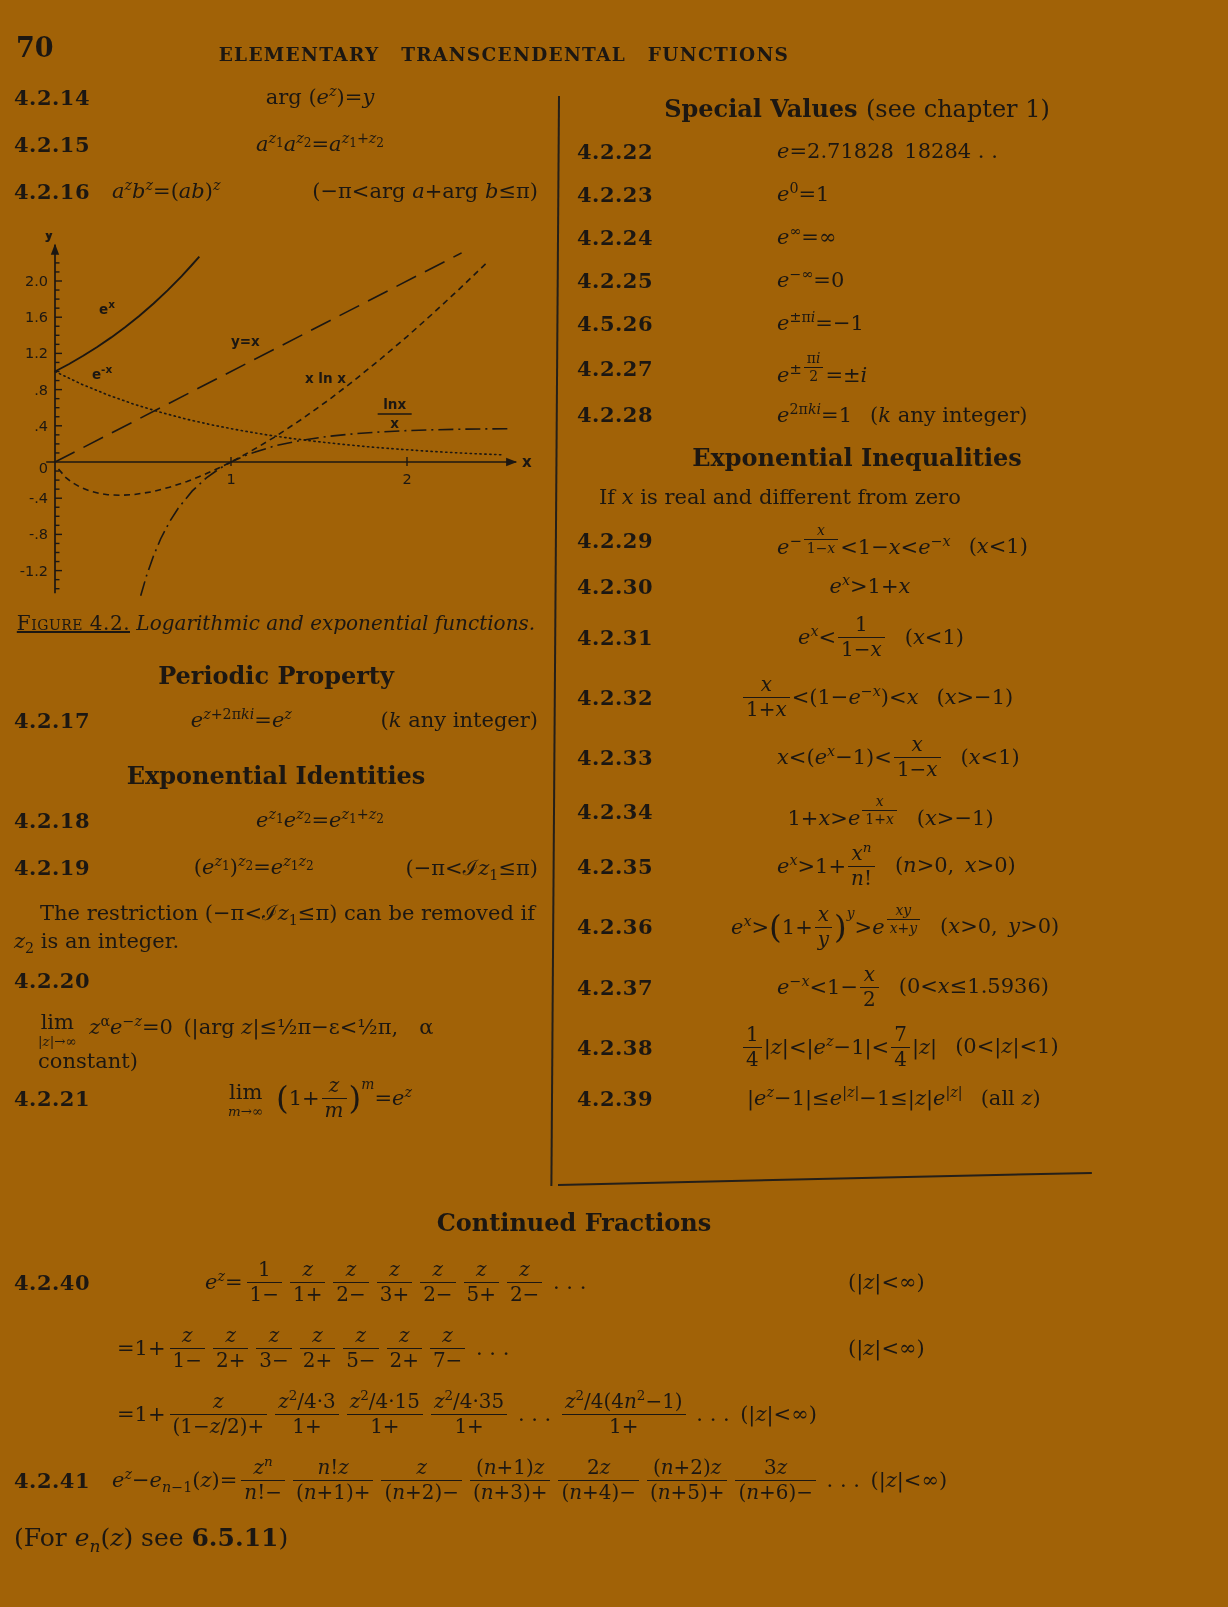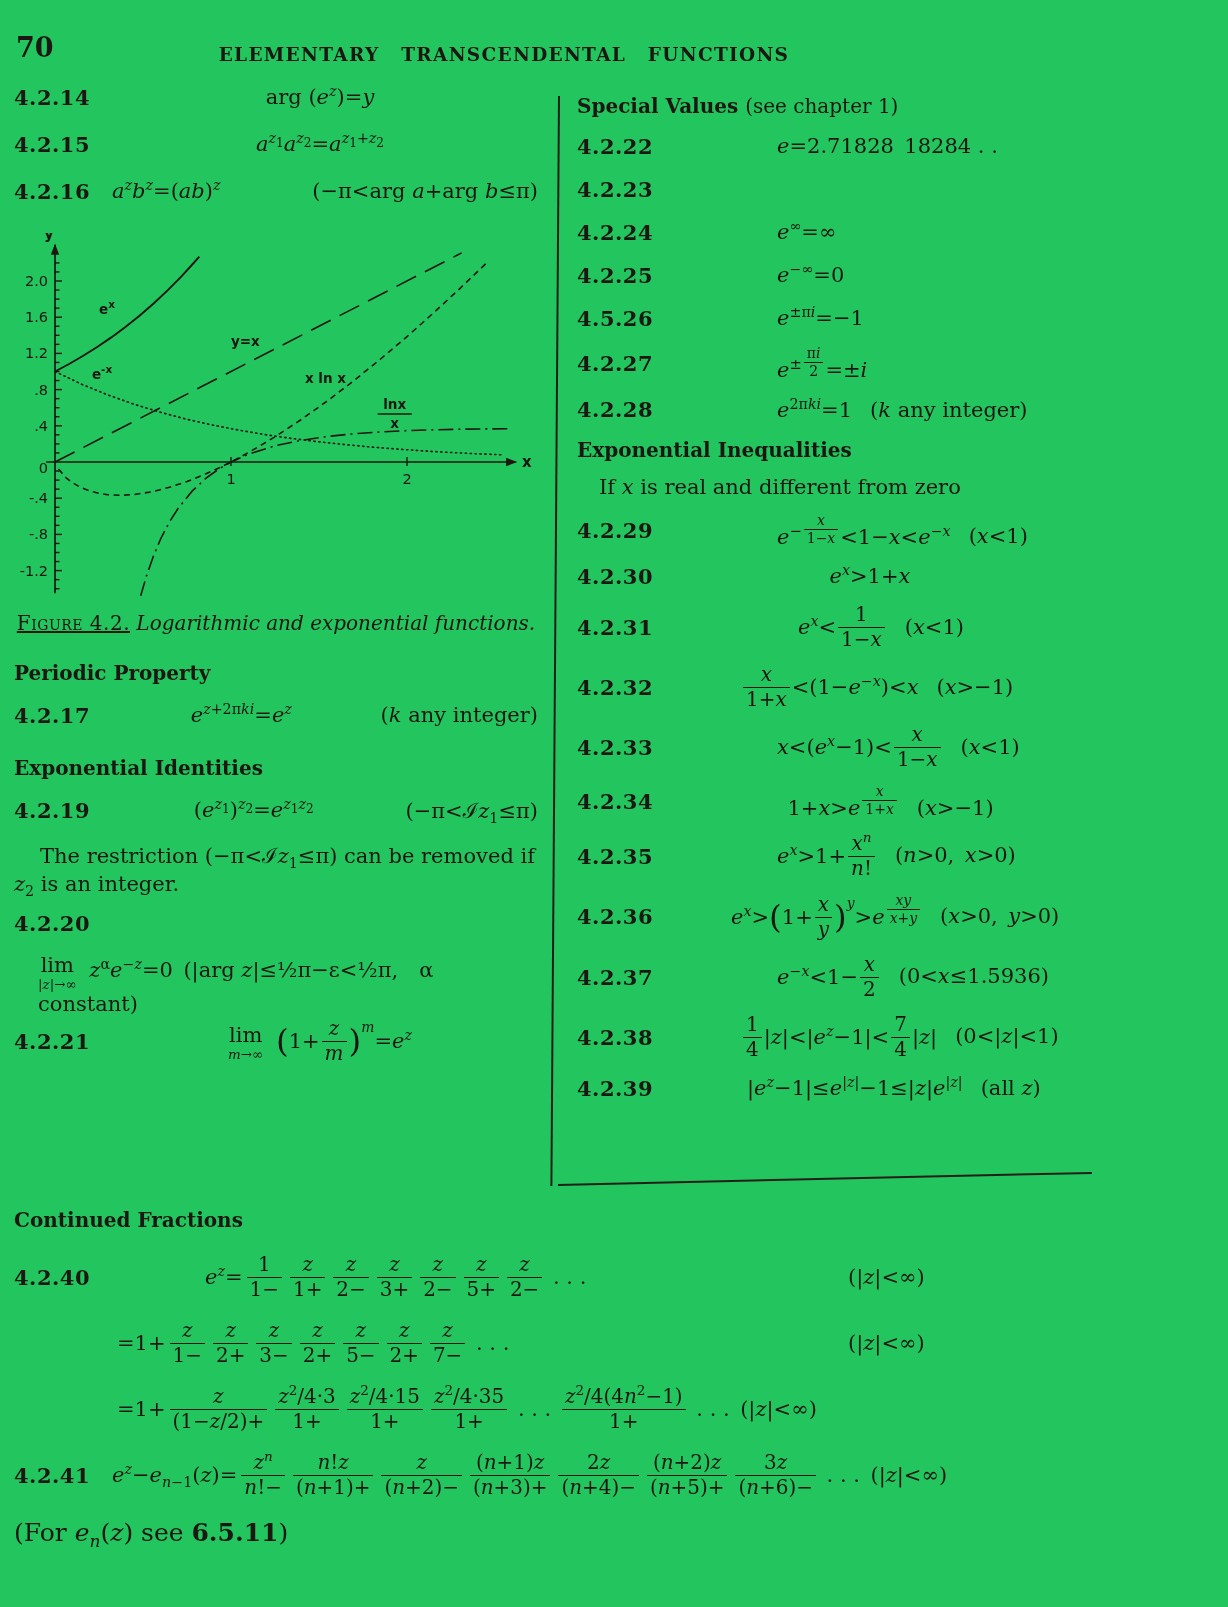--- a/index.html
+++ b/index.html
@@ -1,16 +1,16 @@
 <!DOCTYPE html>
 <html><head>
 <meta charset="utf-8">
 <style>
   html,body{margin:0;padding:0;background:#e9e7e2;}
-  #page{position:relative;width:1228px;height:1607px;background:#22c55e;
+  #page{position:relative;width:1228px;height:1607px;background:#a16207;
         font-family:"DejaVu Serif",serif;color:#1c1712;overflow:hidden;}
   
   .pageno{position:absolute;left:16px;top:32px;font-size:27px;font-weight:bold;}
   .htitle{position:absolute;left:4px;top:44px;width:1000px;text-align:center;
           font-size:18.5px;font-weight:bold;letter-spacing:1.3px;word-spacing:14px;}
   
   .divider-v{position:absolute;left:558px;top:96px;width:2px;height:1090px;background:#241f19;
              transform:rotate(.4deg);transform-origin:top center;}
   .divider-h{position:absolute;left:558px;top:1184px;width:534px;height:2px;background:#241f19;
              transform:rotate(-1.3deg);transform-origin:left center;}
@@ -24,21 +24,21 @@
   .eqf{flex:1 1 auto;}
   .col-left .topeqs .eqf,.col-left .sec .eqf{text-align:center;}
   .col-left .eqrow.tight .eqf{text-align:center;padding-left:10px;flex:0 1 auto;}
   .rcond{margin-left:auto;flex:0 0 auto;}
   .icond{margin-left:18px;}
   .col-right .eqrow{margin-bottom:13px;}
   .col-right .eqf{text-align:left;padding-left:112px;}
   .ownline .eqno{display:block;}
   .fline{font-size:21px;padding-left:24px;margin:4px 0 2px 0;}
   
-  .shead{font-size:20px;font-weight:bold;margin:26px 0 15px 0;}
+  .shead{font-size:24px;font-weight:bold;text-align:center;margin:26px 0 15px 0;}
   .col-right .shead{margin:12px 0 13px 0;}
   .shead .norm{font-weight:normal;}
   .note{font-size:21px;line-height:1.34;margin:2px 0 10px 0;text-indent:26px;}
   .intro{font-size:21px;padding-left:22px;margin:2px 0 14px 0;}
   
   i{font-style:italic;}
   sup{font-size:.68em;line-height:0;}
   sub{font-size:.68em;line-height:0;}
   sup sub,sub sub{font-size:.85em;}
   .fr{display:inline-block;text-align:center;vertical-align:-.62em;line-height:1.1;font-size:.95em;margin:0 2px;}
@@ -171,20 +171,24 @@
           <div class="shead">Periodic Property</div>
           <div class="eqrow">
             <span class="eqno">4.2.17</span>
             <span class="eqf"><i>e</i><sup><i>z</i>+2π<i>ki</i></sup>=<i>e</i><sup><i>z</i></sup></span>
             <span class="rcond">(<i>k</i> any integer)</span>
           </div>
         </div>
         <div class="sec">
           <div class="shead">Exponential Identities</div>
           <div class="eqrow">
+            <span class="eqno">4.2.18</span>
+            <span class="eqf"><i>e</i><sup><i>z</i><sub>1</sub></sup><i>e</i><sup><i>z</i><sub>2</sub></sup>=<i>e</i><sup><i>z</i><sub>1</sub>+<i>z</i><sub>2</sub></sup></span>
+          </div>
+          <div class="eqrow">
             <span class="eqno">4.2.19</span>
             <span class="eqf">(<i>e</i><sup><i>z</i><sub>1</sub></sup>)<sup><i>z</i><sub>2</sub></sup>=<i>e</i><sup><i>z</i><sub>1</sub><i>z</i><sub>2</sub></sup></span>
             <span class="rcond">(−π&lt;ℐ<i>z</i><sub>1</sub>≤π)</span>
           </div>
           <p class="note">The restriction (−π&lt;ℐ<i>z</i><sub>1</sub>≤π) can be removed if <i>z</i><sub>2</sub> is an integer.</p>
         </div>
         <div class="sec">
           <div class="eqrow ownline">
             <span class="eqno">4.2.20</span>
           </div>
@@ -200,20 +204,21 @@
   <div class="col-right">
     <div>
         <div class="sec">
           <div class="shead"><b>Special Values</b> <span class="norm">(see chapter 1)</span></div>
           <div class="eqrow">
             <span class="eqno">4.2.22</span>
             <span class="eqf"><i>e</i>=2.71828 18284 . .</span>
           </div>
           <div class="eqrow">
             <span class="eqno">4.2.23</span>
+            <span class="eqf"><i>e</i><sup>0</sup>=1</span>
           </div>
           <div class="eqrow">
             <span class="eqno">4.2.24</span>
             <span class="eqf"><i>e</i><sup>∞</sup>=∞</span>
           </div>
           <div class="eqrow">
             <span class="eqno">4.2.25</span>
             <span class="eqf"><i>e</i><sup>−∞</sup>=0</span>
           </div>
           <div class="eqrow">

